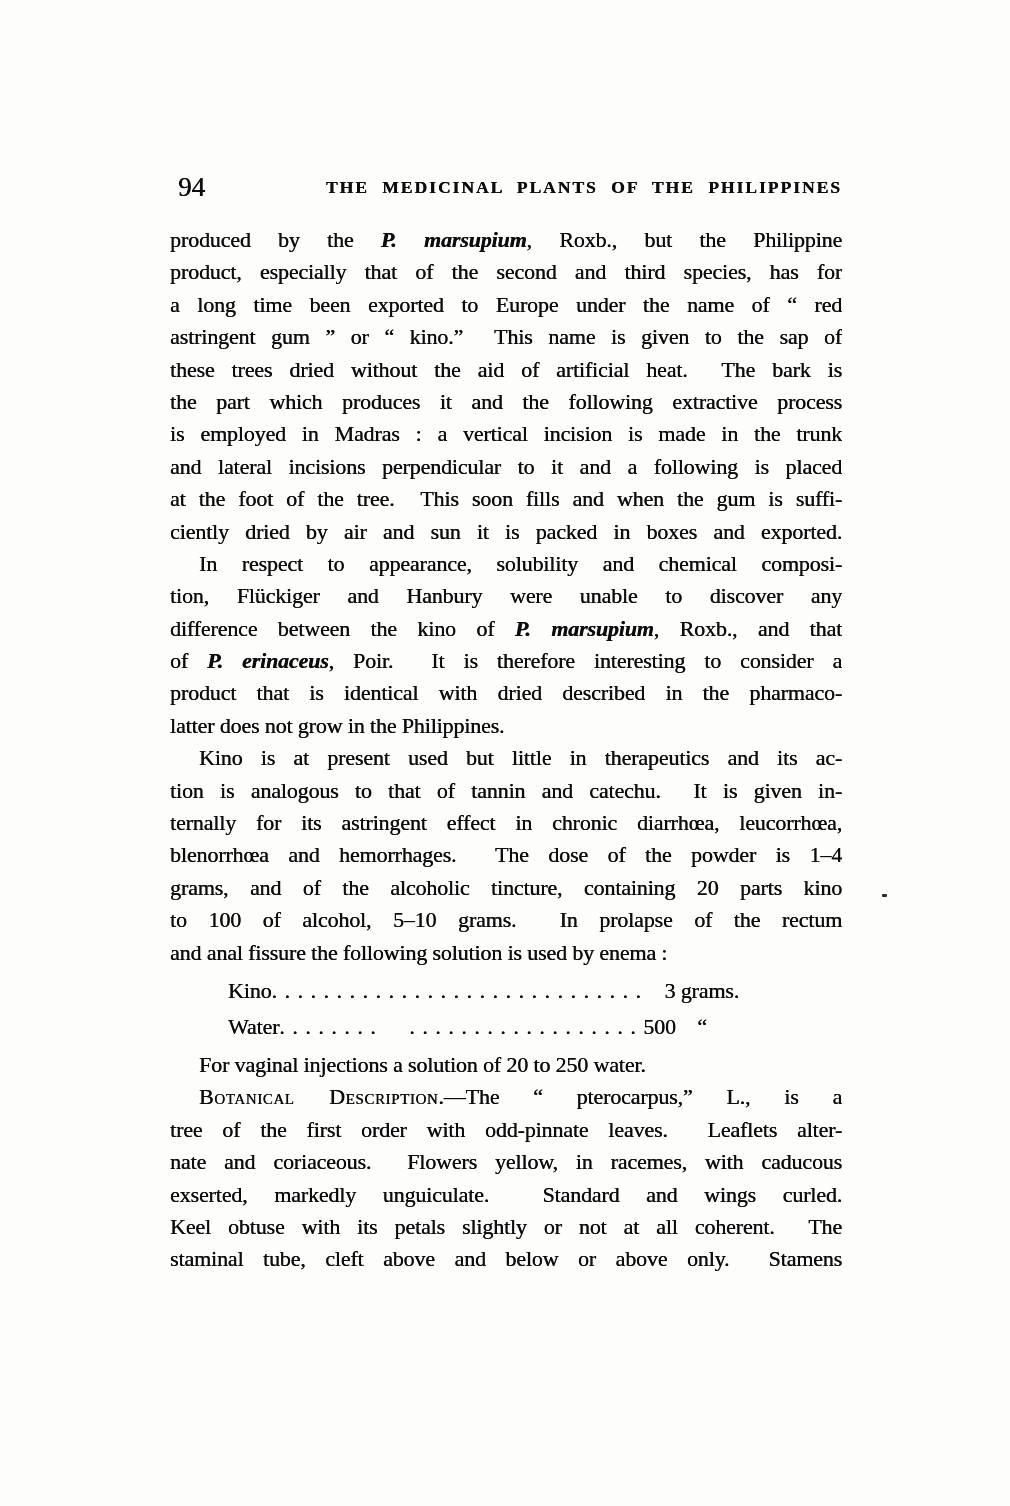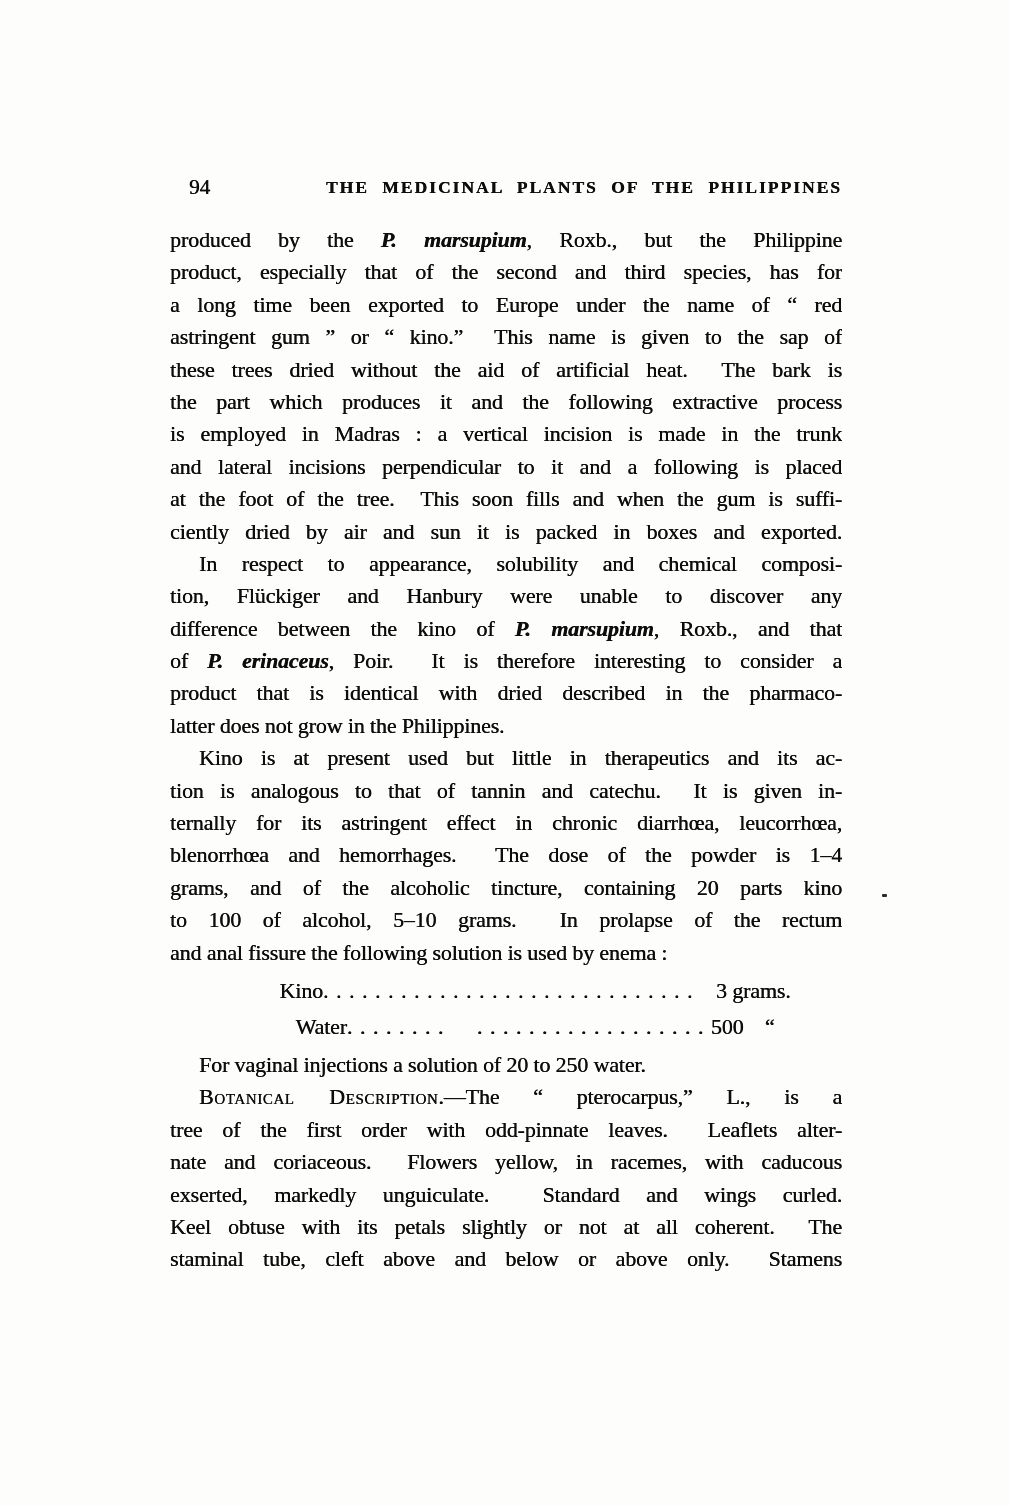--- a/index.html
+++ b/index.html
@@ -22,23 +22,23 @@
     top: 174px;
     width: 672px;
   }
   .header {
     position: relative;
     height: 26px;
     margin-bottom: 24px;
   }
   .pagenum {
     position: absolute;
-    left: 19px;
+    left: 8px;
     top: 0;
-    font-size: 21px;
+    font-size: 27px;
     line-height: 26px;
     text-shadow: 0.4px 0 0 currentColor;
   }
   .running {
     display: block;
     text-align: right;
     font-size: 17.5px;
     line-height: 26px;
     font-weight: 700;
     letter-spacing: 2px;
@@ -63,21 +63,21 @@
     height: 0;
     vertical-align: top;
   }
   .line.end { text-align: left; }
   .line.end::after { width: 0; }
   .paragraph.indent .line:first-child { text-indent: 29px; }
   .recipe {
     margin: 4px 0 3px 58px;
   }
   .recipe .line {
-    text-align: center;
+    text-align: left;
     height: 36.5px;
     line-height: 36.5px;
     white-space: pre;
   }
   .recipe .line::after { width: 0; }
   .dots { letter-spacing: 7.5px; }
   .sc { font-variant: small-caps; letter-spacing: 0.6px; }
   i { font-style: italic; font-weight: bold; }
   .speck {
     position: absolute;

